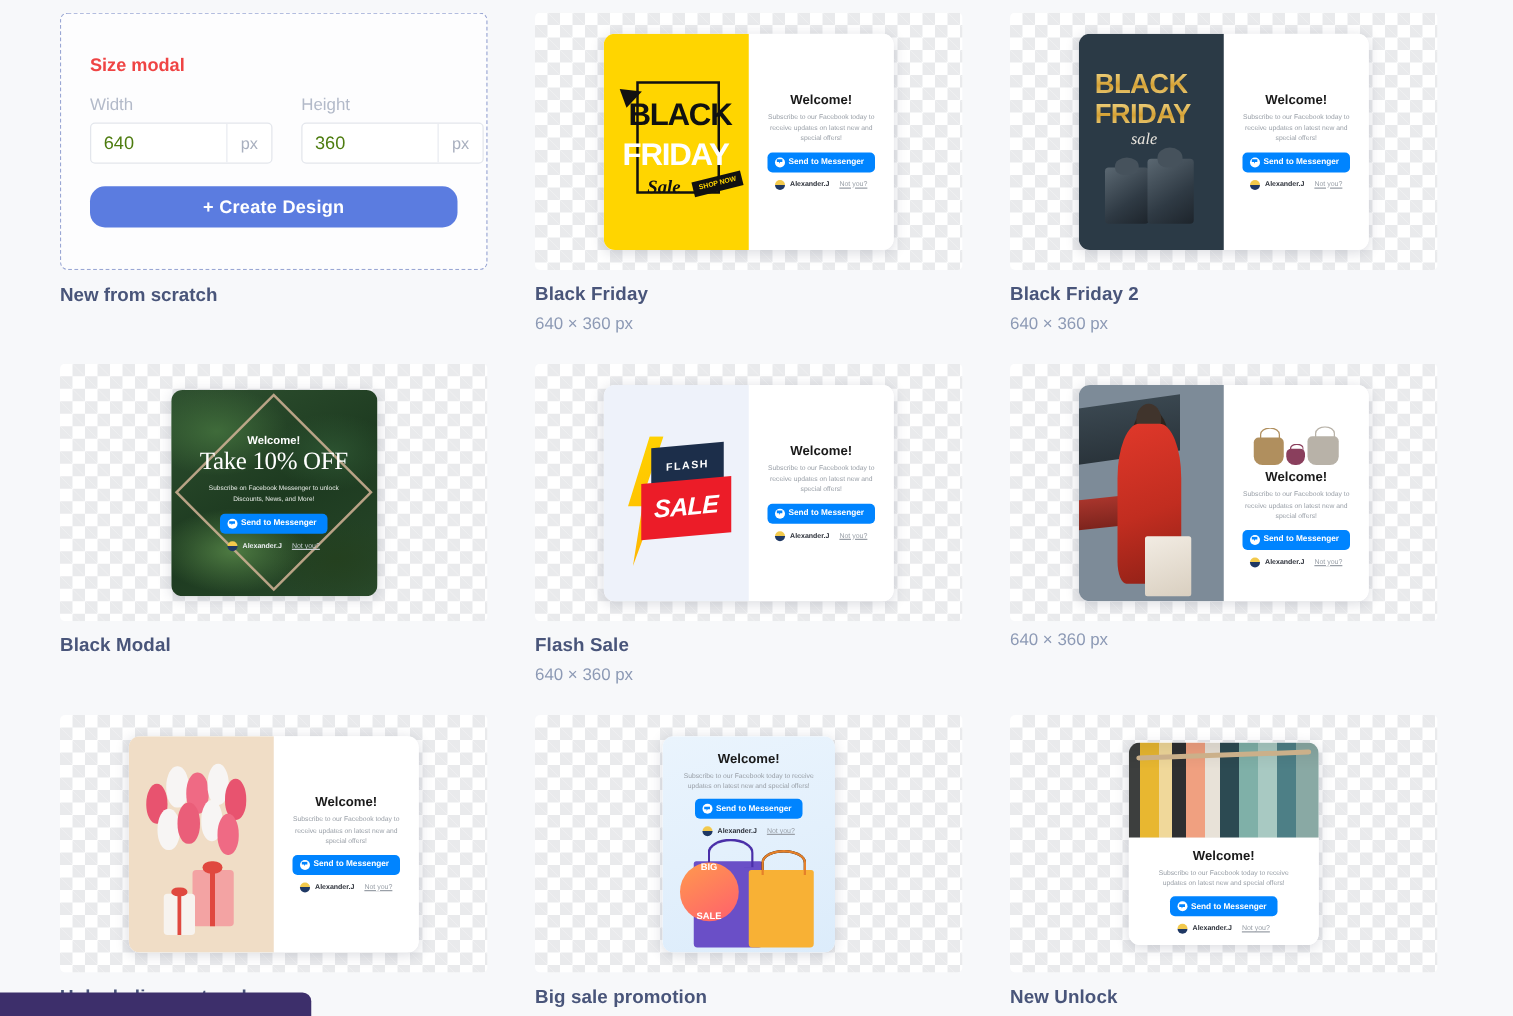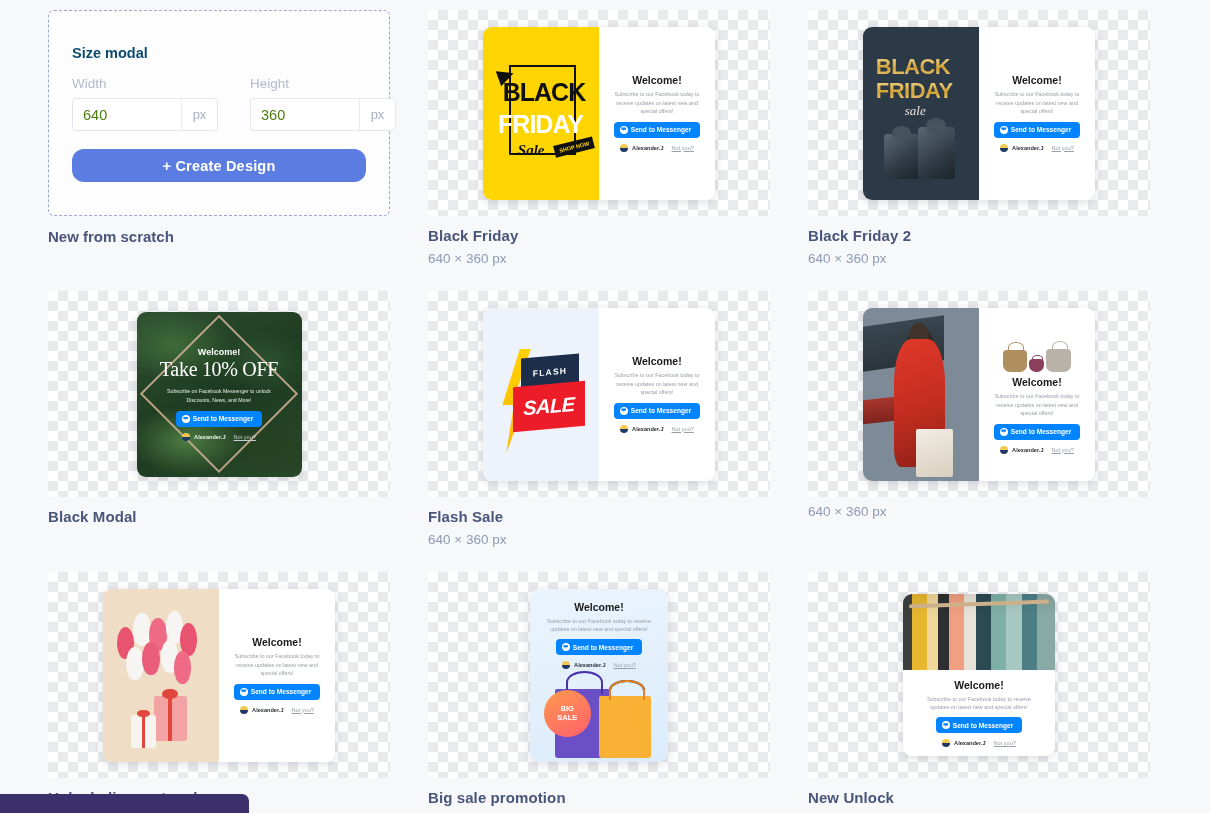--- a/index.html
+++ b/index.html
@@ -68,24 +68,24 @@
     width: 342px;
     height: 206px;
     border: 1px dashed #9aa7d4;
     border-radius: 6px;
     background: #fdfdfe;
     padding: 34px 23px 0 23px;
   }
   .scratch-title {
     font-size: 14.5px;
     font-weight: bold;
-    color: #0c4a6e;
+    color: #ef4444;
     margin-bottom: 15px;
   }
-  .field-row { display: flex; gap: 32px; }
+  .field-row { display: flex; gap: 23px; }
   .field { width: 146px; }
   .field-label {
     font-size: 13.5px;
     color: #b3bac9;
     margin-bottom: 7px;
   }
   .input-wrap {
     display: flex;
     height: 33px;
     border: 1px solid #e3e6ec;
@@ -432,21 +432,21 @@
     border-bottom: 0;
     border-radius: 50% 50% 0 0;
   }
   .bigsale-badge {
     position: absolute;
     left: 10%; bottom: 14%;
     width: 34%; aspect-ratio: 1;
     border-radius: 50%;
     background: linear-gradient(150deg,#ff9a4d 0%,#ff5f6d 100%);
     display: flex; flex-direction: column;
-    align-items: center; justify-content: center;
+    align-items: center; justify-content: space-between;
     color: #fff; font-size: 7.5px; font-weight: bold;
     line-height: 1.15;
   }
   .bigsale-overlay {
     position: relative;
     z-index: 2;
     width: 100%;
     padding: 12px 8px 0 8px;
     display: flex; flex-direction: column; align-items: center;
   }

